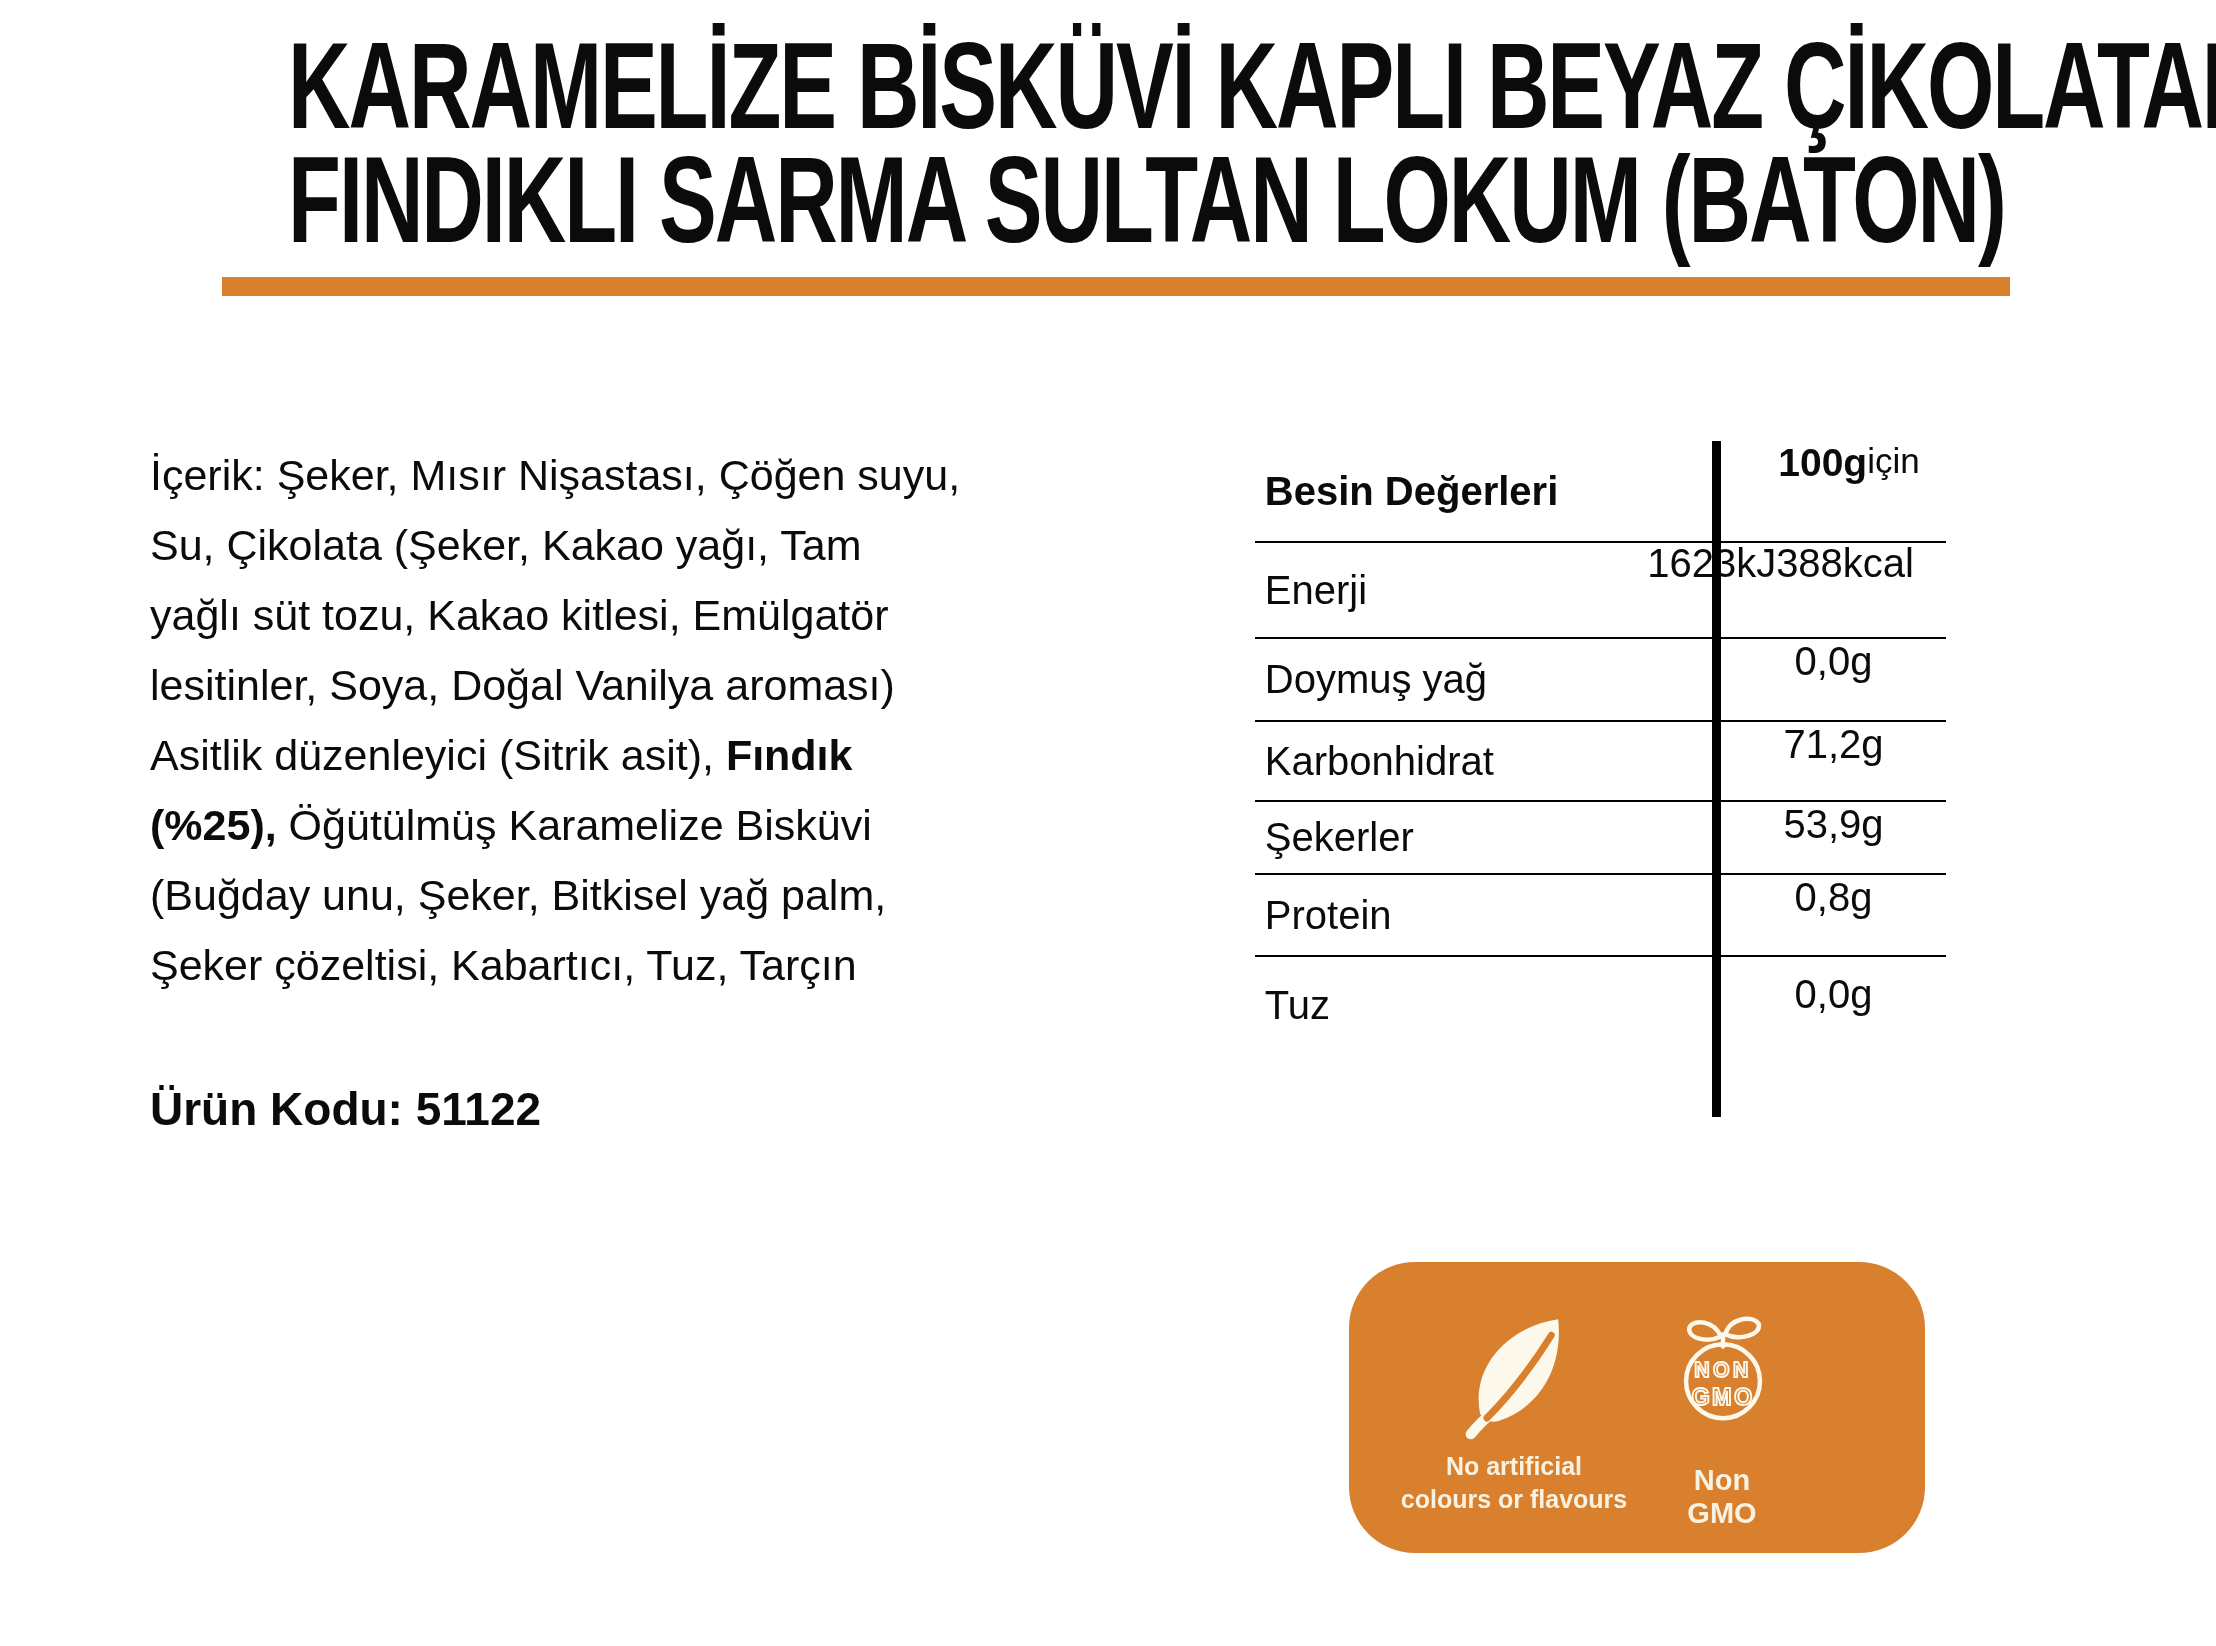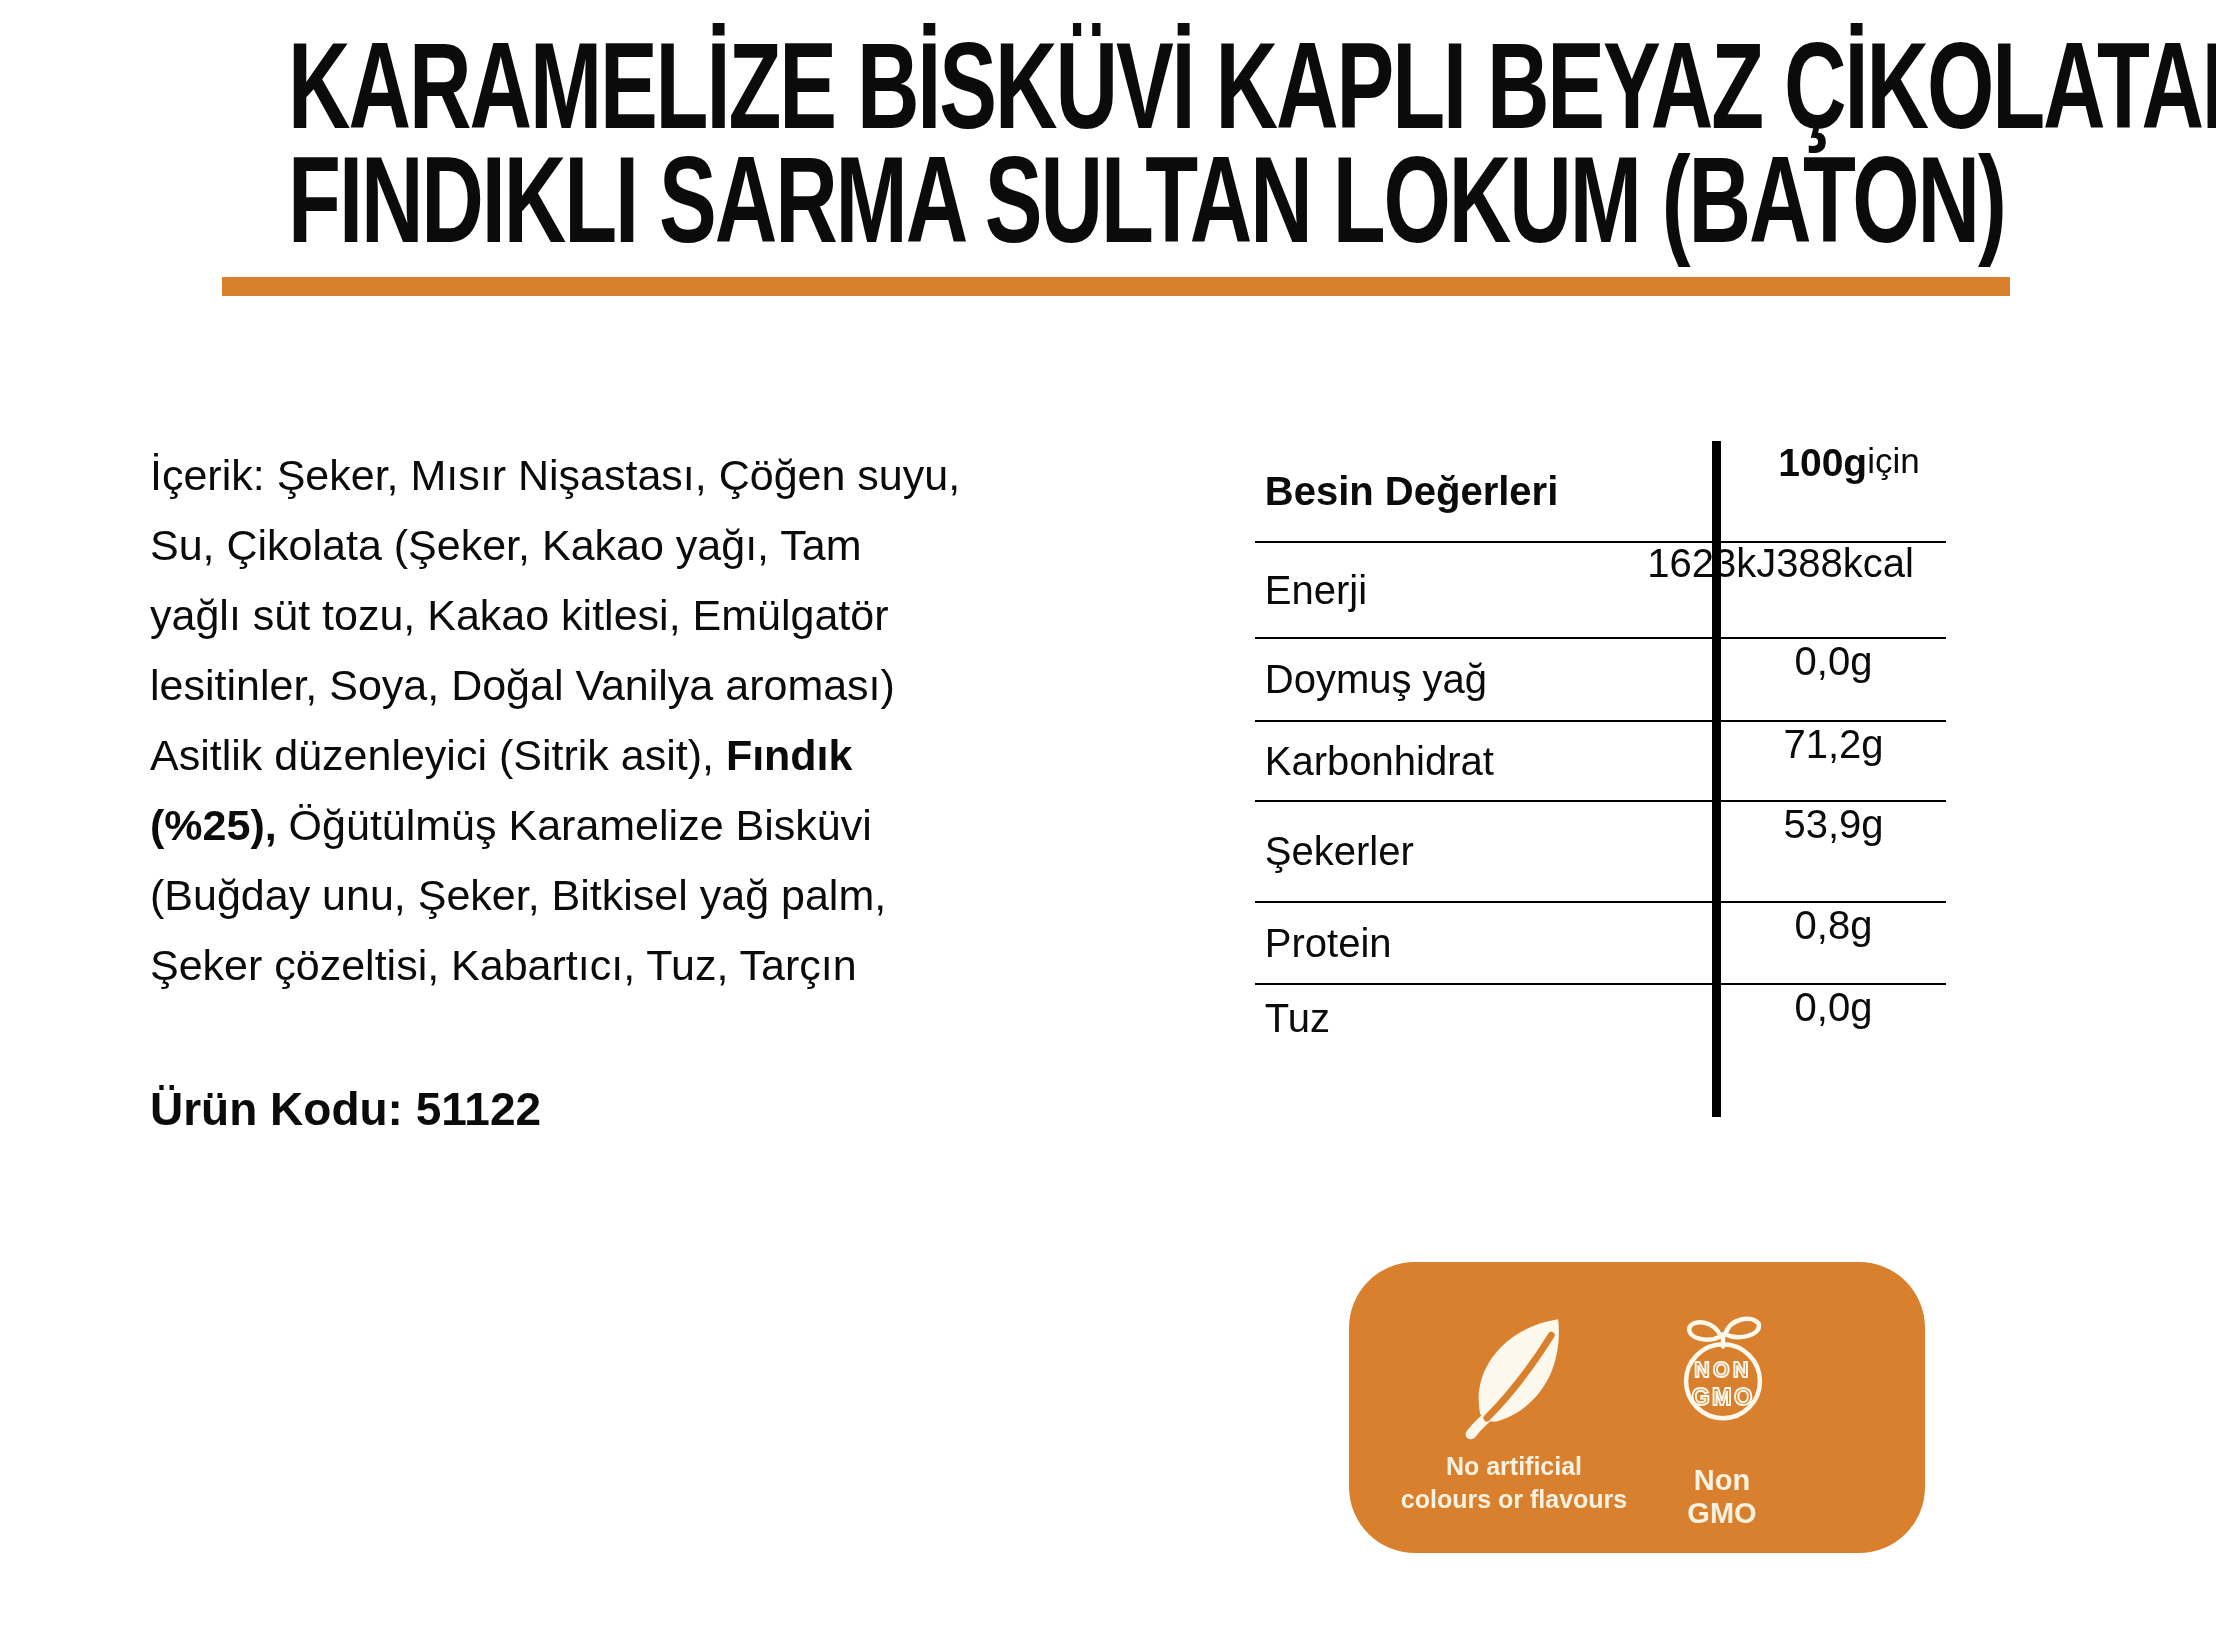--- a/index.html
+++ b/index.html
@@ -42,22 +42,22 @@
   .nrow .val{flex:1;display:flex;flex-direction:row;justify-content:center;text-align:center;
              font-size:40px;color:#0b0b0b;}
   .nrow.header{height:102px;}
   .nrow.header .lab{font-weight:bold;font-size:40px;}
   .nrow.header .val{text-align:left;padding-left:31px;}
   .nrow.header .v1{font-weight:bold;font-size:39px;line-height:43px;}
   .nrow.header .v2{font-size:35px;line-height:40px;}
   .nrow.energy{height:96px;}
   .nrow.energy .vl1{text-align:left;padding-left:29px;line-height:40px;}
   .nrow.energy .vl2{text-align:right;padding-right:32px;line-height:40px;}
-  .r-h115{height:80px;} .r-h119{height:83px;} .r-h125{height:101px;}
-  .r-h117{height:82px;} .r-h94{height:66px;}
+  .r-h115{height:80px;} .r-h119{height:83px;} .r-h125{height:73px;}
+  .r-h117{height:82px;} .r-h94{height:66px;margin-top:15px;}
   
   .claims{
     position:absolute;left:1349px;top:1262px;width:576px;height:291px;
     background:#D9802E;border-radius:66px;
   }
   .claim-leaf-icon{position:absolute;left:108px;top:49px;width:115px;height:129px;}
   .claim-text-1{
     position:absolute;left:31px;top:188px;width:268px;text-align:center;
     color:#F8F2E2;font-weight:bold;font-size:25px;line-height:33px;
   }

